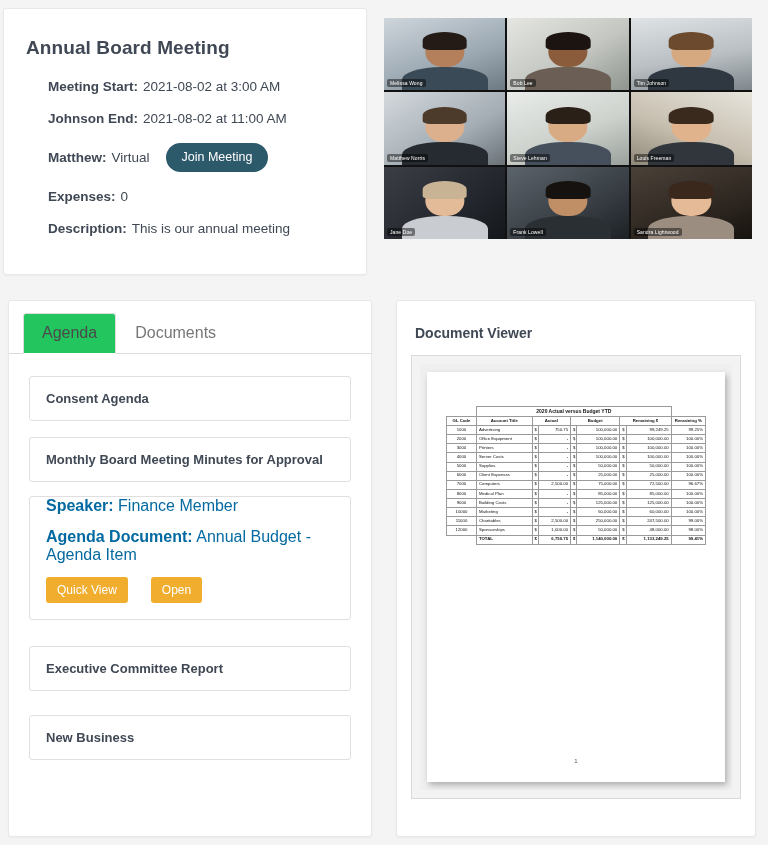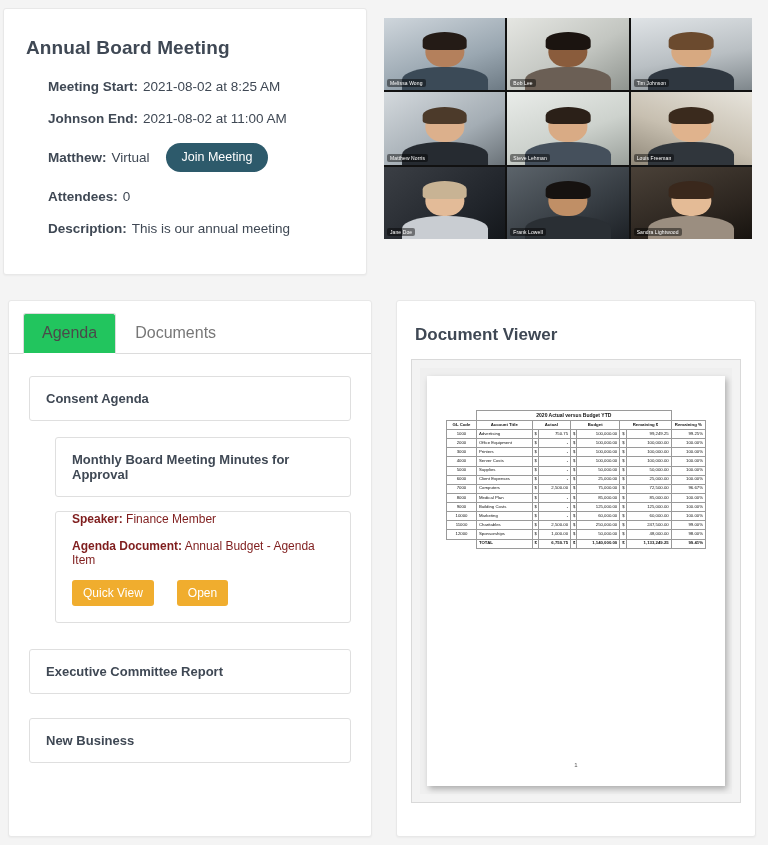--- a/index.html
+++ b/index.html
@@ -155,39 +155,38 @@
     border: 1px solid #dfdfdf;
     border-radius: 3px;
     background: #fff;
     font-size: 13px;
     font-weight: bold;
     color: #3f4854;
     padding: 14px 16px;
     margin-bottom: 16px;
   }
   .agenda-sub {
-    margin-left: 26px;
     border: 1px solid #dfdfdf;
     border-radius: 3px;
     background: #fff;
     margin-bottom: 14px;
   }
   .agenda-sub > .title {
     font-size: 13px;
     font-weight: bold;
     color: #3f4854;
     padding: 14px 16px;
   }
   .agenda-sub .detail {
     padding: 0 16px 16px 16px;
   }
   .detail-row {
-    font-size: 12px;
+    font-size: 16px;
     margin-bottom: 13px;
-    color: #7f1d1d;
+    color: #0369a1;
   }
   .detail-row .lbl { font-weight: bold; }
   .detail-row .val { font-weight: normal; }
   .btn-row { display: flex; gap: 23px; }
   .btn-amber {
     background: #f0ad2e;
     color: #fff;
     font-size: 12px;
     border: none;
     border-radius: 3px;
@@ -198,21 +197,21 @@
 
   
   #viewer-card {
     position: absolute;
     left: 396px; top: 300px;
     width: 360px; height: 537px;
     padding: 20px 14px;
   }
   #viewer-card h2 {
     margin: 4px 0 14px 4px;
-    font-size: 17px;
+    font-size: 14px;
     color: #3f4854;
     font-weight: bold;
   }
   .viewer-frame {
     border: 1px solid #d9d9d9;
     background: #f3f3f3;
     height: 444px;
     padding: 8px;
   }
   .viewer-stage {
@@ -269,36 +268,36 @@
 </head>
 <body>
 
 <div class="page">
 
   <div class="card" id="meeting-card">
     <h1>Annual Board Meeting</h1>
 
     <div class="meta-row">
       <span class="lbl">Meeting Start:</span>
-      <span class="val">2021-08-02 at 8:25 AM</span>
+      <span class="val">2021-08-02 at 3:00 AM</span>
     </div>
 
     <div class="meta-row">
       <span class="lbl">Johnson End:</span>
       <span class="val">2021-08-02 at 11:00 AM</span>
     </div>
 
     <div class="meta-row">
       <span class="lbl">Matthew:</span>
       <span class="val">Virtual</span>
       <button class="btn-join">Join Meeting</button>
     </div>
 
     <div class="meta-row">
-      <span class="lbl">Attendees:</span>
+      <span class="lbl">Expenses:</span>
       <span class="val">0</span>
     </div>
 
     <div class="meta-row">
       <span class="lbl">Description:</span>
       <span class="val">This is our annual meeting</span>
     </div>
   </div>
 
   <div id="video-card">

